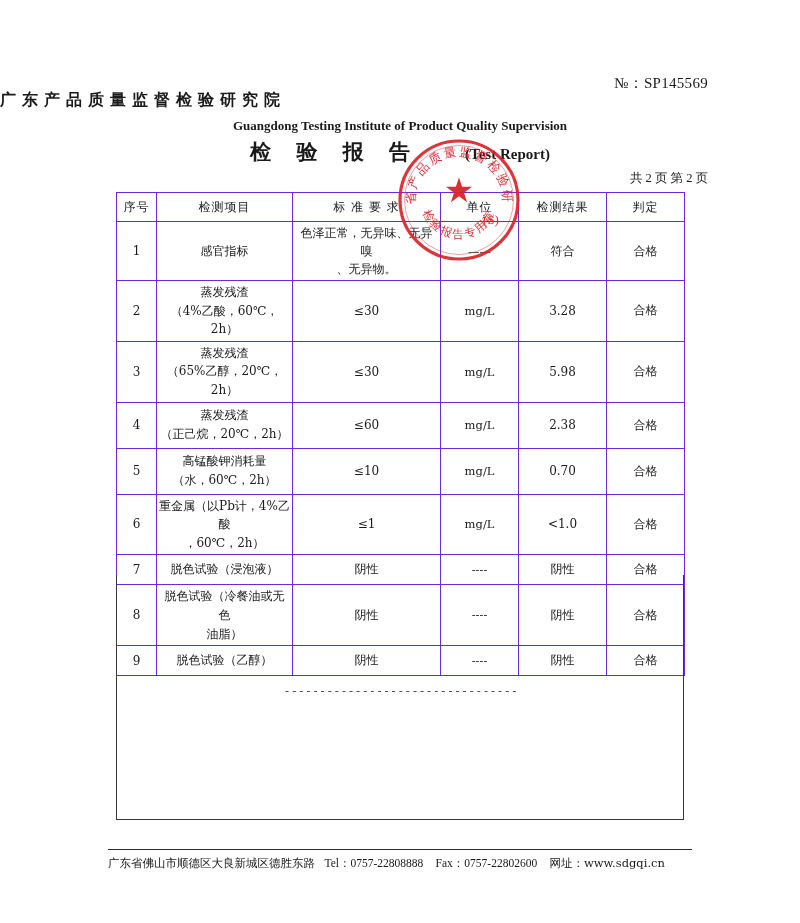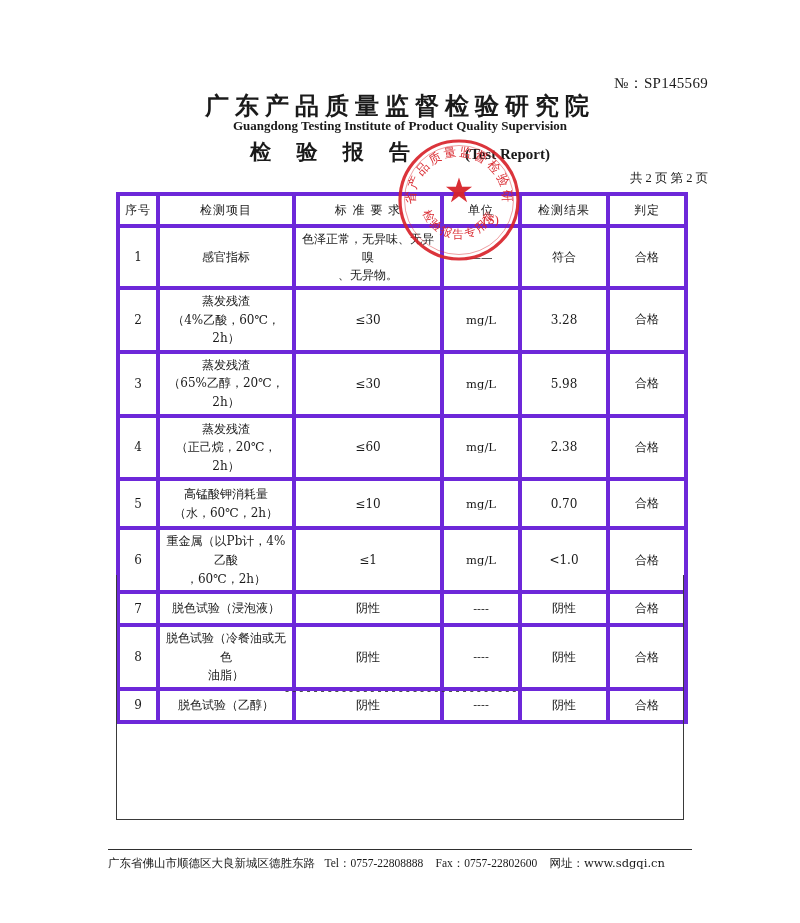--- a/index.html
+++ b/index.html
@@ -34,22 +34,21 @@
   .report-no .no-label {
     font-family: "Liberation Serif", serif;
   }
 
   
   .inst-cn {
     position: absolute;
     top: 90px;
     left: 0;
     width: 800px;
-    text-align: center;
-    font-size: 24px;
+    font-size: 16px;
     font-weight: bold;
     letter-spacing: 6px;
     font-family: "DejaVu Serif", serif;
   }
   .inst-en {
     position: absolute;
     top: 118px;
     left: 0;
     width: 800px;
     text-align: center;
@@ -91,21 +90,21 @@
   table.report {
     position: absolute;
     top: 192px;
     left: 116px;
     width: 568px;
     border-collapse: collapse;
     table-layout: fixed;
     font-size: 12px;
   }
   table.report td, table.report th {
-    border: 4px solid #6d28d9;
+    border: 1px solid #6d28d9;
     text-align: center;
     vertical-align: middle;
     padding: 2px 2px;
     font-weight: normal;
     font-family: "DejaVu Serif", serif;
   }
   table.report th {
     height: 24px;
     font-size: 12px;
     letter-spacing: 1px;

